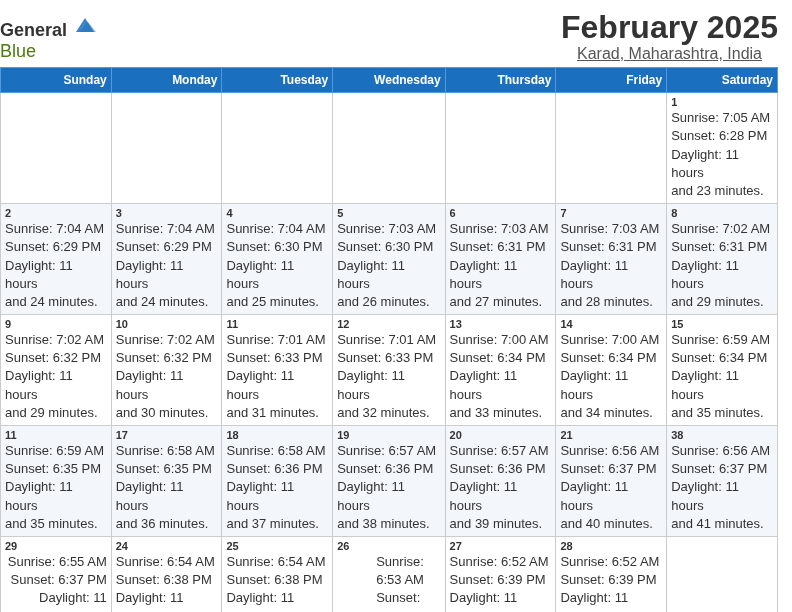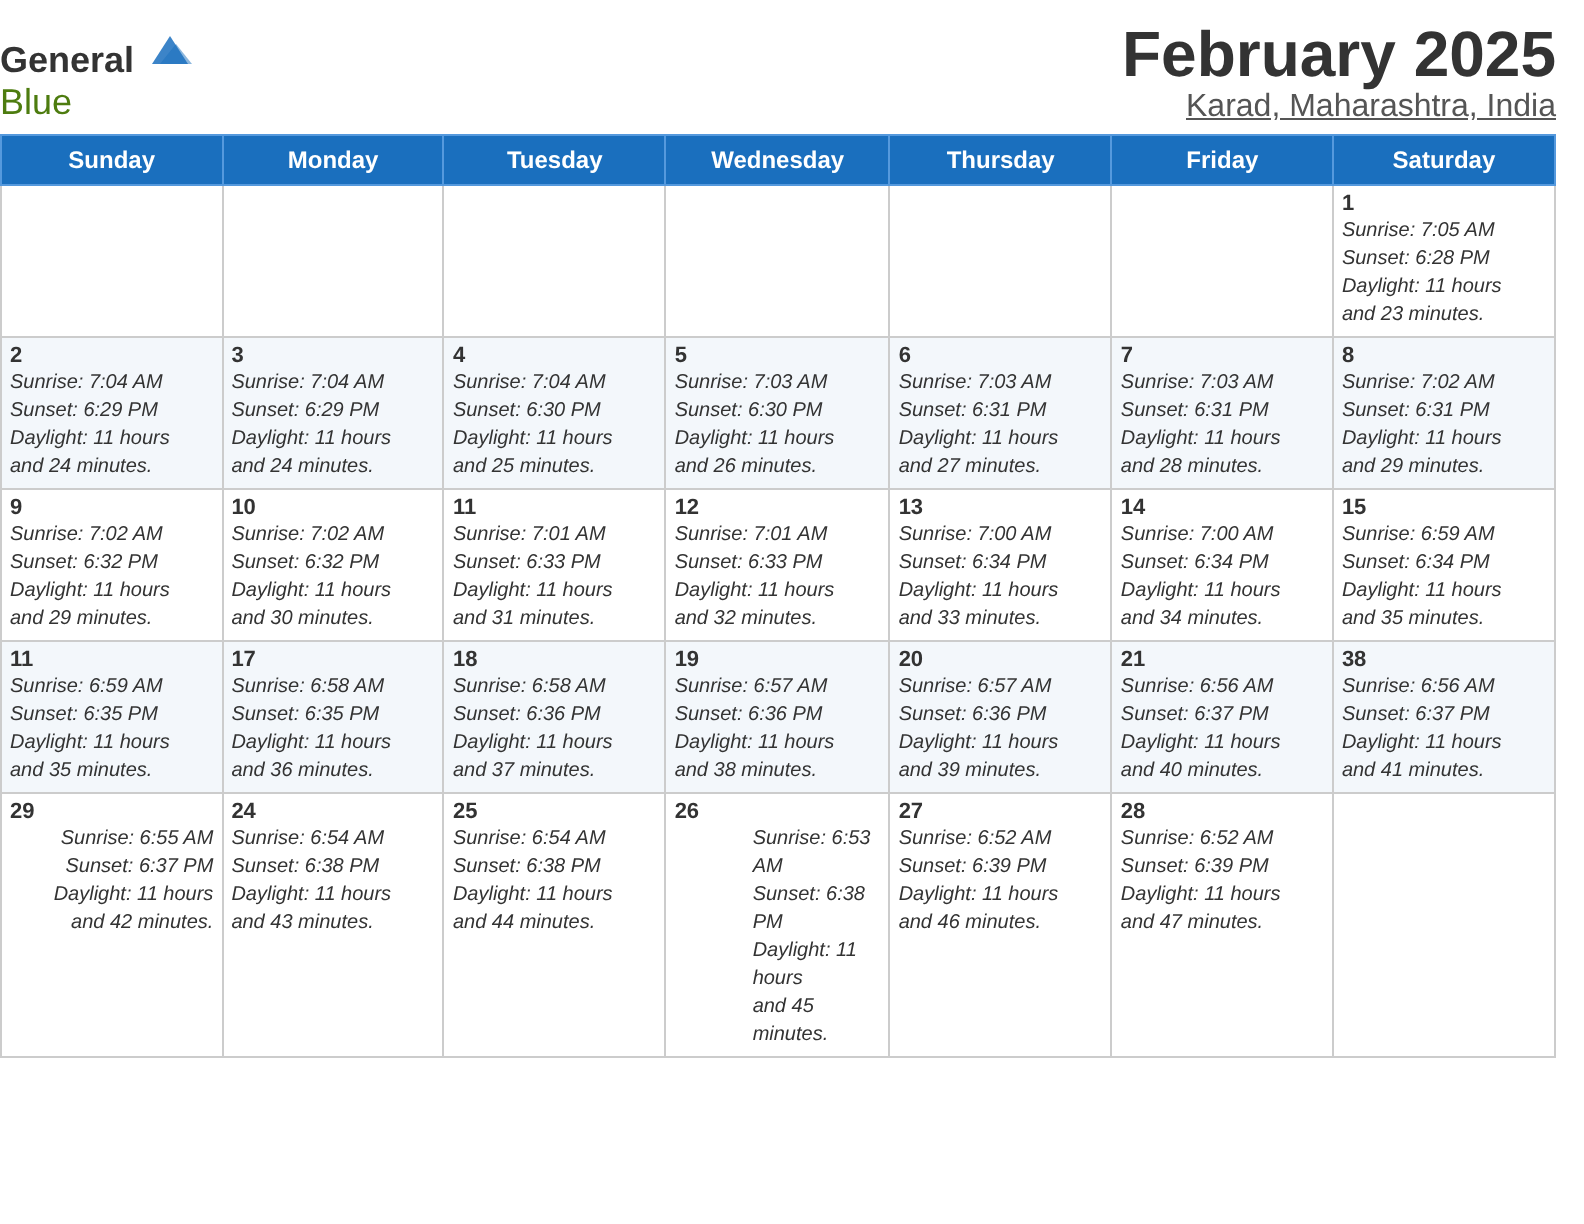--- a/index.html
+++ b/index.html
@@ -34,21 +34,21 @@
       font-size: 18px;
       font-weight: normal;
       color: #4d7c0f;
     }
     .logo-icon {
       width: 22px;
       height: 22px;
       margin-left: 2px;
     }
     .title-block {
-      text-align: right;
+      text-align: center;
     }
     .month-title {
       font-size: 32px;
       font-weight: bold;
       color: #333;
       line-height: 1.1;
     }
     .location-title {
       font-size: 16px;
       color: #555;
@@ -58,44 +58,43 @@
       width: 100%;
       border-collapse: collapse;
       border: 1px solid #ccc;
     }
     .calendar th {
       background-color: #1a6fbe;
       color: #fff;
       font-size: 12px;
       font-weight: bold;
       padding: 5px 4px;
-      text-align: center;
+      text-align: right;
       border: 1px solid #5599dd;
     }
     .calendar td {
       border: 1px solid #ccc;
       vertical-align: top;
       padding: 3px 4px;
       font-size: 9.5px;
       color: #333;
       width: 113px;
       min-height: 75px;
       height: 75px;
     }
     .day-num {
       font-size: 11px;
       font-weight: bold;
       display: block;
       margin-bottom: 1px;
     }
     .day-info {
-      font-size: 10px;
+      font-size: 13px;
       line-height: 1.4;
       color: #333;
-      font-style: italic;
     }
     .empty-cell {
       background: #f9f9f9;
     }
     tr:nth-child(odd) td { background: #fff; }
     tr:nth-child(even) td { background: #f3f7fb; }
     thead tr th { background: #1a6fbe !important; }
   </style>
 </head>
 <body>

